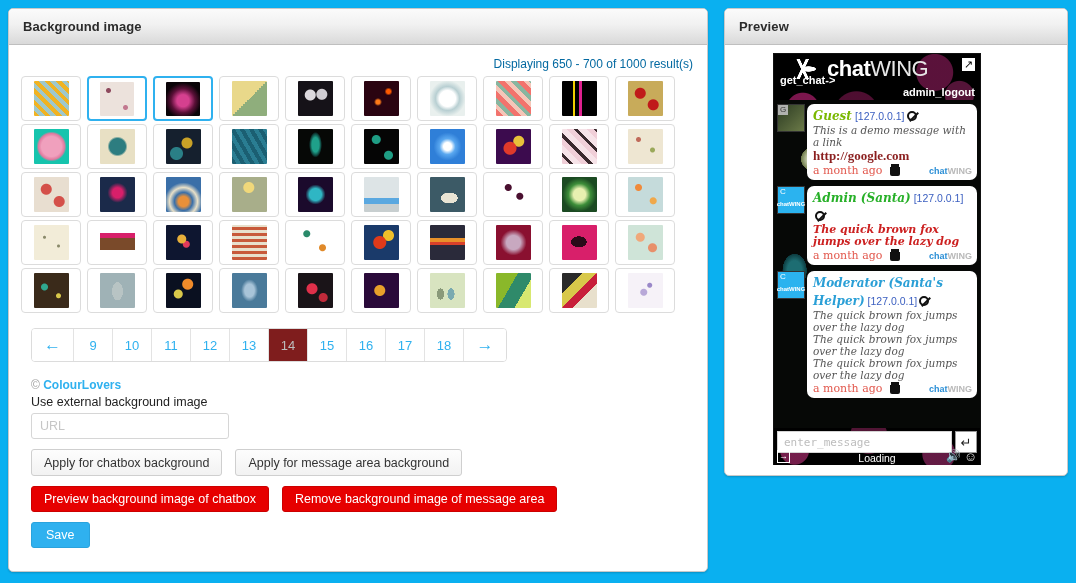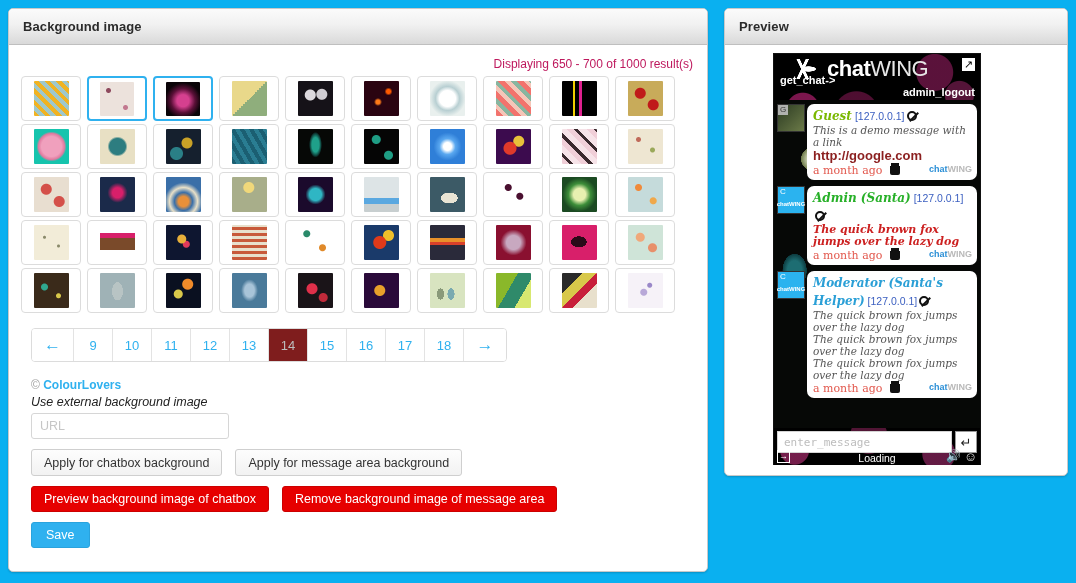--- a/index.html
+++ b/index.html
@@ -34,21 +34,21 @@
   }
   .panel-body { padding: 10px 12px; }
 
   #bg-panel { left: 8px; top: 8px; width: 700px; height: 564px; }
   #preview-panel { left: 724px; top: 8px; width: 344px; height: 468px; }
 
   
   .results-count {
     text-align: right;
     font-size: 12px;
-    color: #be185d;
+    color: #0369a1;
     padding-right: 2px;
     margin-top: 2px;
     margin-bottom: 5px;
   }
 
   
   .thumb-grid {
     display: grid;
     grid-template-columns: repeat(10, 63px);
     grid-auto-rows: 48px;
@@ -97,21 +97,21 @@
   
   .credit {
     margin: 16px 0 0 10px;
     font-size: 12px;
   }
   .credit .cmark { color: #a0a0a0; font-size: 12px; }
   .credit a { color: #2fb1ef; font-weight: bold; text-decoration: none; cursor: pointer; }
 
   .field-label {
     margin: 3px 0 4px 10px;
-    font-size: 12.5px; color: #222; font-style: italic;
+    font-size: 12.5px; color: #222;
   }
   .url-input {
     margin-left: 10px;
     width: 198px; height: 26px;
     border: 1px solid #d6d6d6;
     border-radius: 3px;
     padding: 0 8px;
     font-size: 12.5px;
     color: #333;
     outline: none;
@@ -254,25 +254,25 @@
                     background:#111; transform: rotate(-45deg); }
   .b-text {
     font-family: "DejaVu Serif", serif;
     font-style: italic;
     font-size: 10.5px;
     color: #555;
     line-height: 12px;
   }
   .b-text.red { color: #cc2020; font-weight: bold; font-size: 11px; }
   .b-link {
-    font-family: Liberation Sans, sans-serif;
+    font-family: Liberation Serif, serif;
     font-weight: bold; font-size: 13px; color: #8b1f1f;
     line-height: 15px;
   }
-  .b-foot { display: flex; margin-top: 1px; }
+  .b-foot { display: flex; align-items: center; margin-top: 1px; }
   .b-time {
     font-family: "DejaVu Serif", serif;
     color: #e2574c; font-size: 11px;
   }
   .trash {
     margin-left: 8px; width: 10px; height: 11px; position: relative; cursor: pointer;
   }
   .trash:before { content:""; position:absolute; left:0; top:2px; width:10px; height:9px; background:#111;
                   border-radius: 0 0 2px 2px; }
   .trash:after { content:""; position:absolute; left:1px; top:-1px; width:8px; height:3px; background:#111; }

